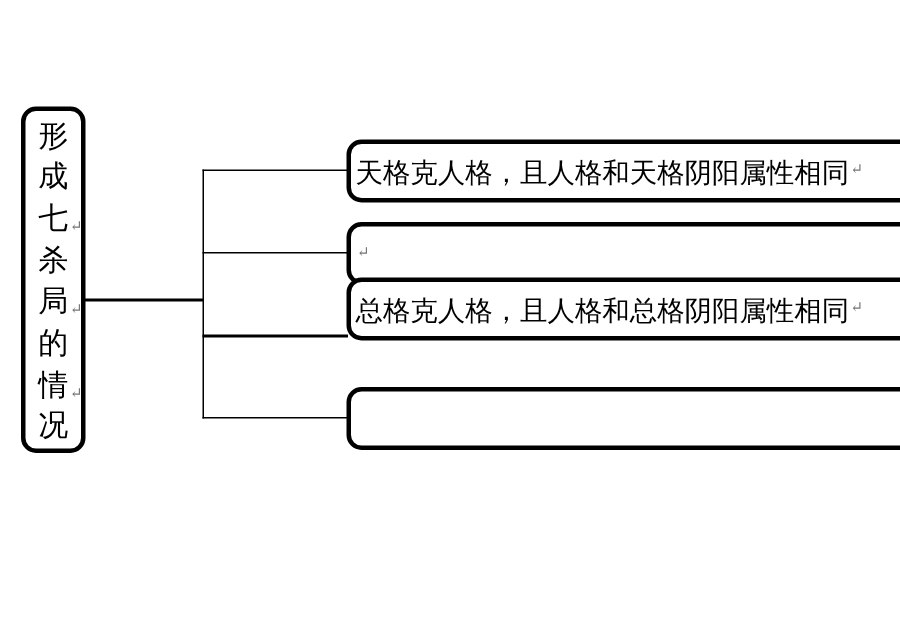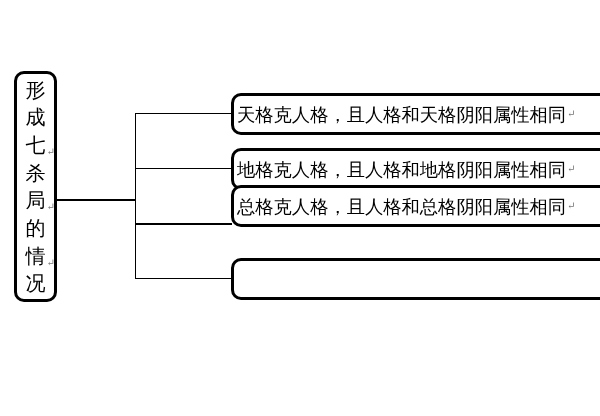--- a/index.html
+++ b/index.html
@@ -105,21 +105,20 @@
     <div class="vline">
       <span>况</span>
     </div>
   </div>
 
   <div class="node branch" style="top:93px">
     <span>天格克人格，且人格和天格阴阳属性相同</span>
       <span class="brmark">↵</span>
   </div>
   <div class="node branch" style="top:148px">
-    <span>地格克人格，且人格和地格阴阳属性相同</span>
       <span class="brmark">↵</span>
   </div>
   <div class="node branch" style="top:185px">
     <span>总格克人格，且人格和总格阴阳属性相同</span>
       <span class="brmark">↵</span>
   </div>
   <div class="node branch" style="top:258px">
       <span class="brmark outside">↵</span>
   </div>
 

